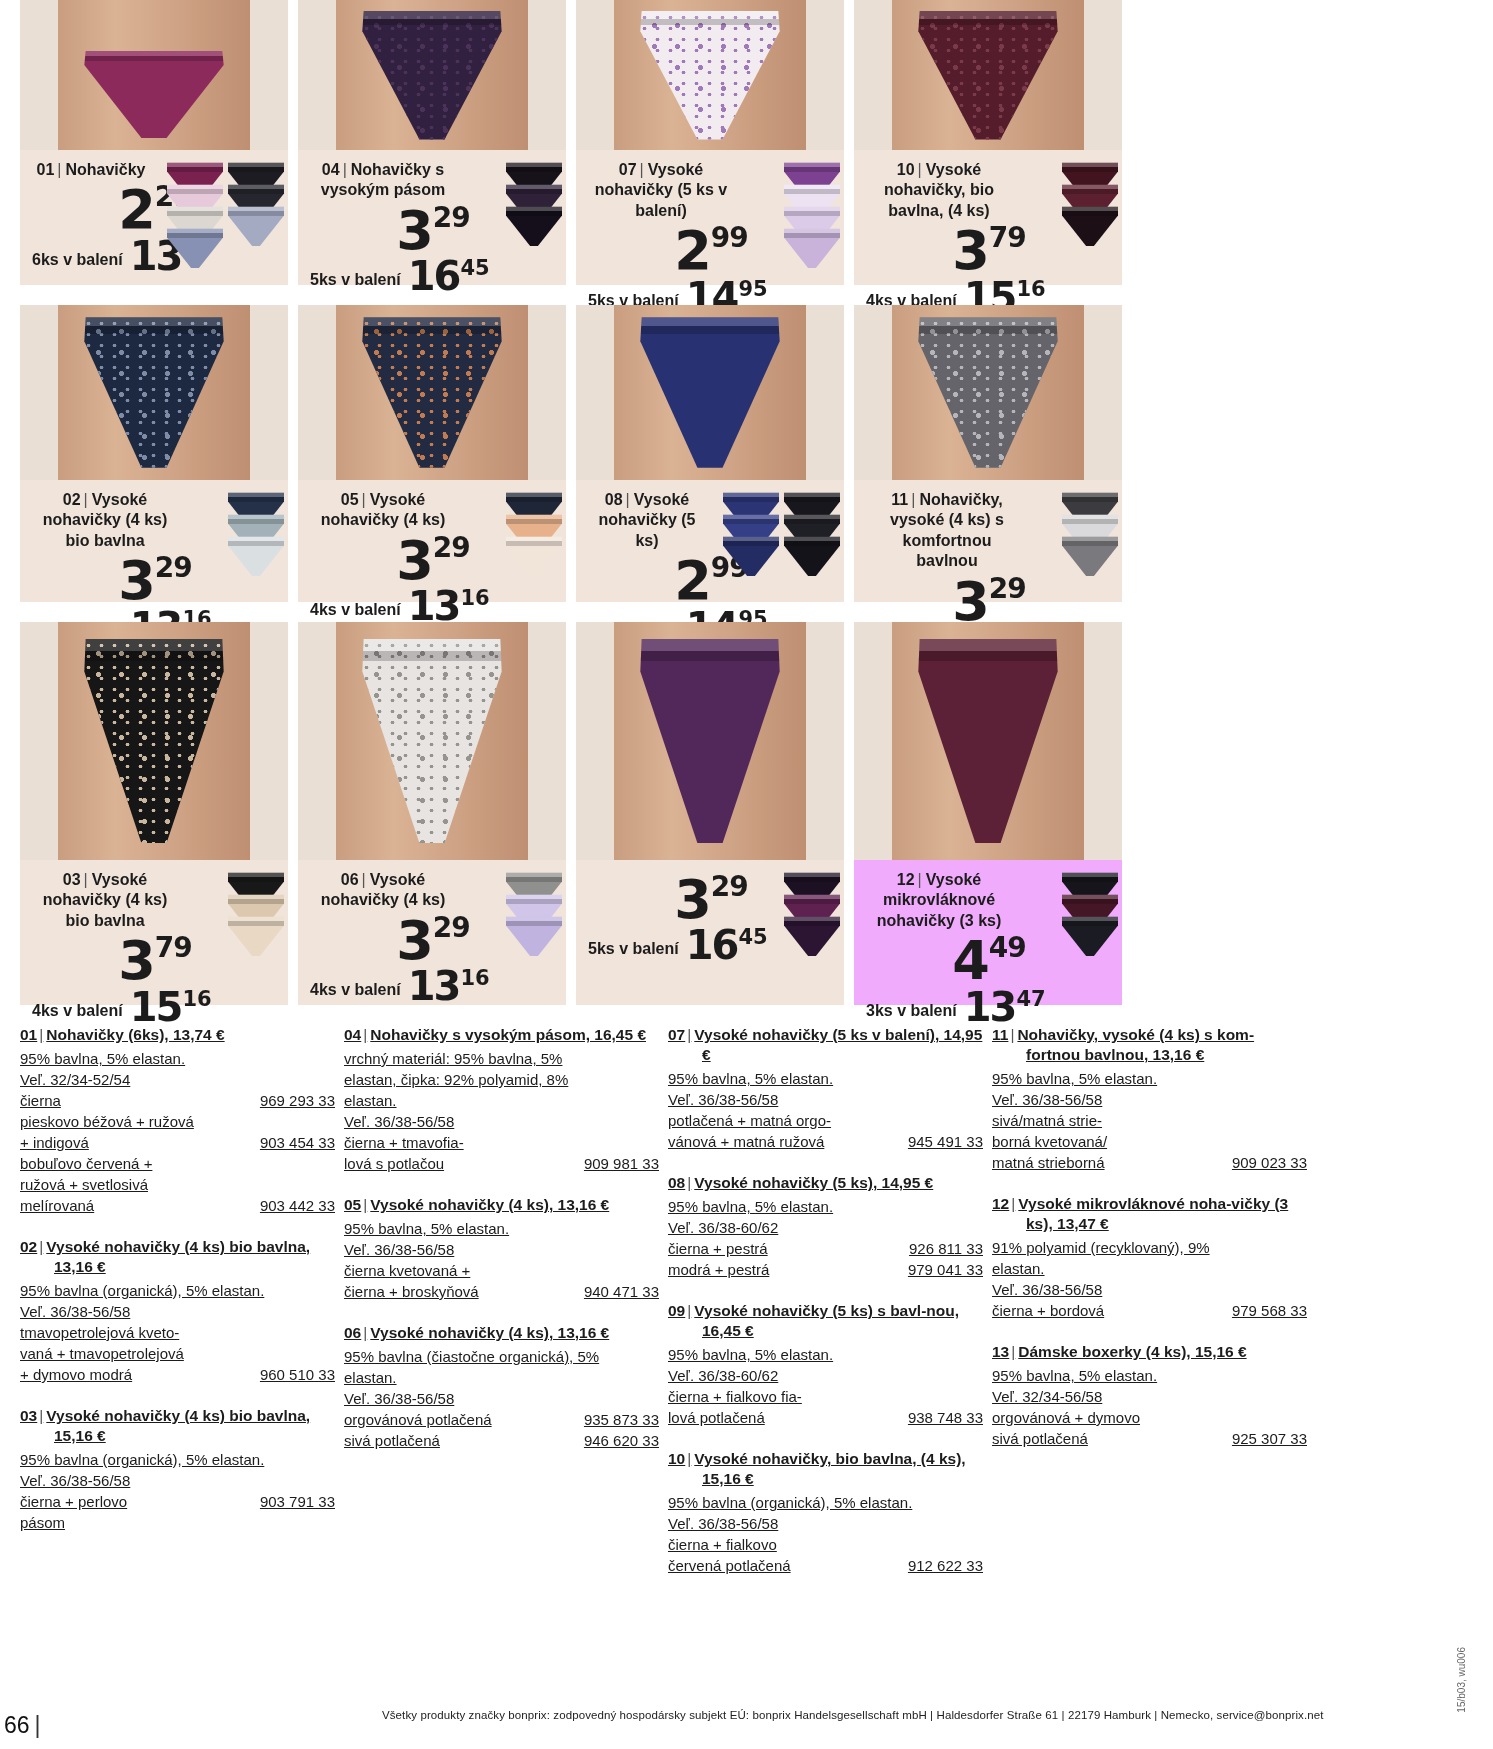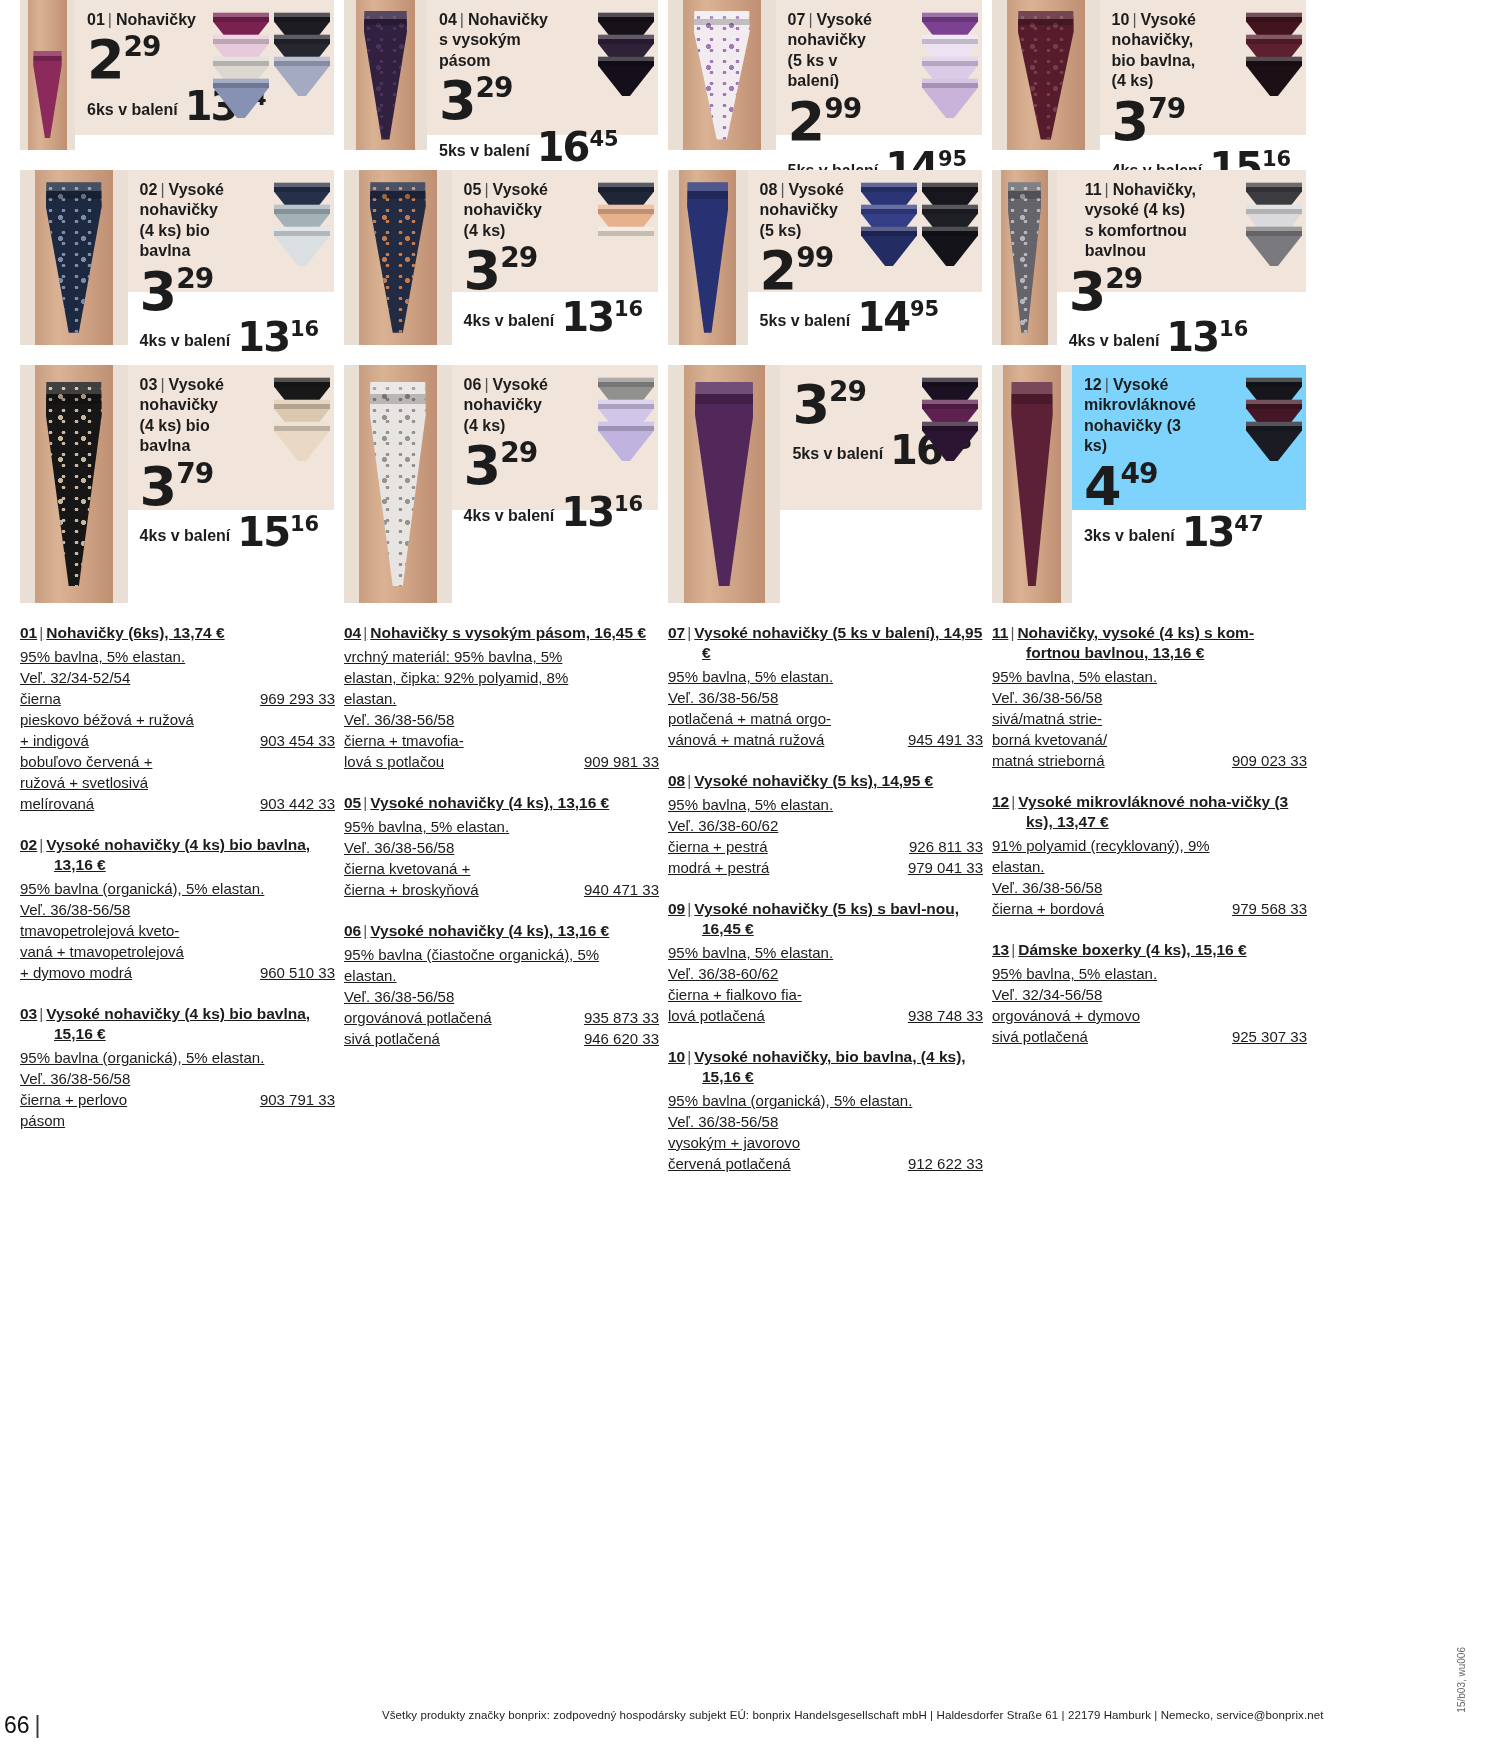--- a/index.html
+++ b/index.html
@@ -1,20 +1,20 @@
 <!DOCTYPE html>
 <html><head>
 <meta charset="utf-8">
 <style>
   * { box-sizing: border-box; margin: 0; padding: 0; }
   html,body { width:1493px; height:1749px; background:#ffffff; font-family:"Liberation Sans",sans-serif; color:#1c1c1c; position:relative; overflow:hidden; }
 
   #catalog { position:absolute; left:20px; top:0; width:1288px; }
   .row { display:flex; gap:10px; margin-bottom:20px; }
-  .card { width:314px; display:flex; flex-direction:row; }
+  .card { width:268px; display:flex; flex-direction:column;text-align:center; }
 
   .photo { position:relative; overflow:hidden; width:100%; }
   .pbody { position:absolute; top:0; bottom:0; left:14%; width:72%;
            background:linear-gradient(90deg,#c99d80 0%,#dab394 30%,#cfa385 62%,#bf8f72 100%); }
   .briefs { position:absolute; }
 
   .info { position:relative; width:100%; padding:10px 10px 8px 12px; }
   .ptitle { font-size:16px; font-weight:bold; line-height:1.28; }
   .pn { font-weight:bold; }
   .psep { font-weight:400; color:#555; padding:0 4px 0 3px; }
@@ -296,21 +296,21 @@
                 <div class="fold" style="background: linear-gradient(rgba(255, 255, 255, 0.25) 0px, rgba(255, 255, 255, 0.25) 12%, rgba(0, 0, 0, 0.18) 12%, rgba(0, 0, 0, 0.18) 24%, rgba(0, 0, 0, 0) 24%), rgb(44, 21, 50);"></div>
               </div>
             </div>
           </div>
         </div>
         <div class="card">
           <div class="photo" style="height: 238px; background: rgb(234, 223, 213);">
             <div class="pbody"></div>
             <div class="briefs" style="left: 24%; width: 52%; top: 7%; height: 86%; clip-path: polygon(1% 0px, 99% 0px, 100% 16%, 59% 100%, 41% 100%, 0px 16%); background: linear-gradient(rgba(255, 255, 255, 0.18) 0px, rgba(255, 255, 255, 0.18) 6%, rgba(0, 0, 0, 0.2) 6%, rgba(0, 0, 0, 0.2) 11%, rgba(0, 0, 0, 0) 11%), rgb(92, 33, 54);"></div>
           </div>
-          <div class="info" style="height: 145px; background: #7dd3fc;">
+          <div class="info" style="height: 145px; background: #f0abfc;">
             <div class="ptitle" style="padding-right: 100px;"><span class="pn">12</span><span class="psep">|</span><span>Vysoké mikrovláknové nohavičky (3 ks)</span></div>
             <div class="bigprice"><span>4</span><span class="bigsup">49</span></div>
             <div class="packrow">
               <span class="packlabel">3ks v balení</span>
               <span class="packprice"><span>13</span><span class="packsup">47</span></span>
             </div>
             <div class="thumb">
               <div class="stack">
                 <div class="fold" style="background: linear-gradient(rgba(255, 255, 255, 0.25) 0px, rgba(255, 255, 255, 0.25) 12%, rgba(0, 0, 0, 0.18) 12%, rgba(0, 0, 0, 0.18) 24%, rgba(0, 0, 0, 0) 24%), rgb(21, 21, 27);"></div>
                 <div class="fold" style="background: linear-gradient(rgba(255, 255, 255, 0.25) 0px, rgba(255, 255, 255, 0.25) 12%, rgba(0, 0, 0, 0.18) 12%, rgba(0, 0, 0, 0.18) 24%, rgba(0, 0, 0, 0) 24%), rgb(68, 22, 38);"></div>
@@ -501,21 +501,21 @@
         </div>
         <div class="dblock">
           <div class="dtitle"><span>10</span><span class="dsep">|</span><span>Vysoké nohavičky, bio bavlna, (4 ks), 15,16 €</span></div>
           <div class="dline">
             <span>95% bavlna (organická), 5% elastan.</span>
           </div>
           <div class="dline">
             <span>Veľ. 36/38-56/58</span>
           </div>
           <div class="dline">
-            <span>vysokým + javorovo</span>
+            <span>čierna + fialkovo</span>
           </div>
           <div class="dline">
             <span>červená potlačená</span>
             <span class="code">912 622 33</span>
           </div>
         </div>
       </div>
       <div class="dcol">
         <div class="dblock">
           <div class="dtitle"><span>11</span><span class="dsep">|</span><span>Nohavičky, vysoké (4 ks) s kom-fortnou bavlnou, 13,16 €</span></div>

